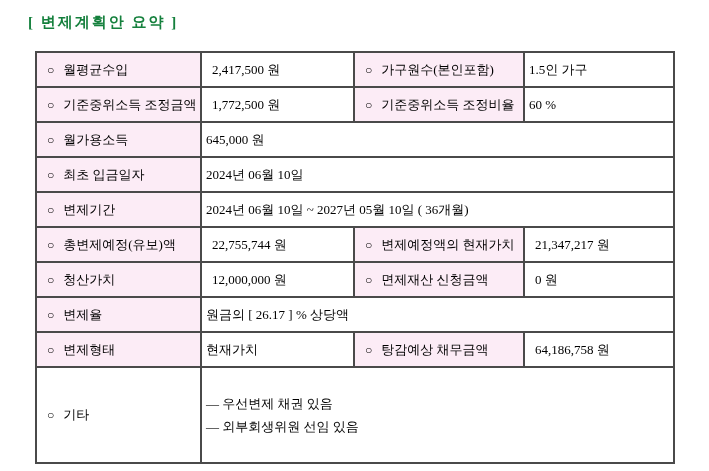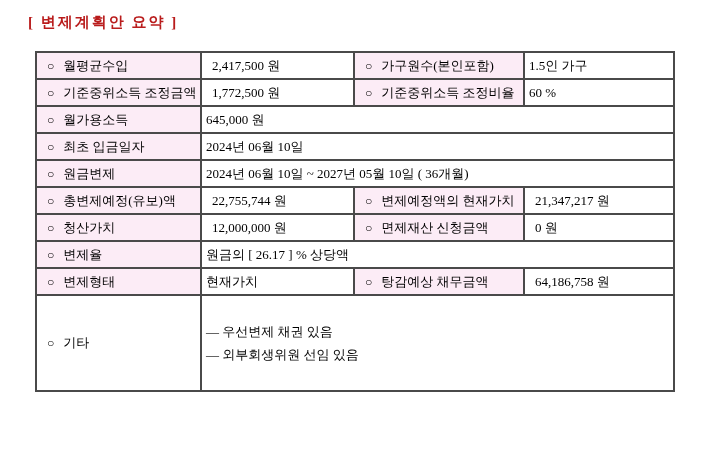--- a/index.html
+++ b/index.html
@@ -15,32 +15,32 @@
     width: 709px;
     height: 471px;
     overflow: hidden;
     position: relative;
   }
   .doc-title {
     margin: 13px 0 0 28px;
     font-size: 15px;
     font-weight: bold;
     letter-spacing: 2px;
-    color: #b91c1c;
+    color: #15803d;
   }
   table.summary {
     border-collapse: collapse;
     table-layout: fixed;
     width: 638px;
     margin: 19px 0 0 35px;
   }
   table.summary td {
     border: 2px solid #4a4a4a;
     font-size: 13px;
-    height: 27px;
+    height: 35px;
     box-sizing: border-box;
     padding: 0 10px;
     overflow: hidden;
     white-space: nowrap;
   }
   td.label {
     background: #fcecf6;
     padding-left: 12px;
   }
   td.label.plain {
@@ -94,21 +94,21 @@
         <td class="label"><span class="bullet">○</span><span>월가용소득</span></td>
         <td class="val left" colspan="3">645,000 원</td>
       </tr>
 
       <tr>
         <td class="label"><span class="bullet">○</span><span>최초 입금일자</span></td>
         <td class="val left" colspan="3">2024년 06월 10일</td>
       </tr>
 
       <tr>
-        <td class="label"><span class="bullet">○</span><span>원금변제</span></td>
+        <td class="label"><span class="bullet">○</span><span>변제기간</span></td>
         <td class="val left" colspan="3">2024년 06월 10일 ~ 2027년 05월 10일 ( 36개월)</td>
       </tr>
 
       <tr>
         <td class="label"><span class="bullet">○</span><span>총변제예정(유보)액</span></td>
         <td class="val right">22,755,744 원</td>
         <td class="label"><span class="bullet">○</span><span>변제예정액의 현재가치</span></td>
         <td class="val right">21,347,217 원</td>
       </tr>
 

